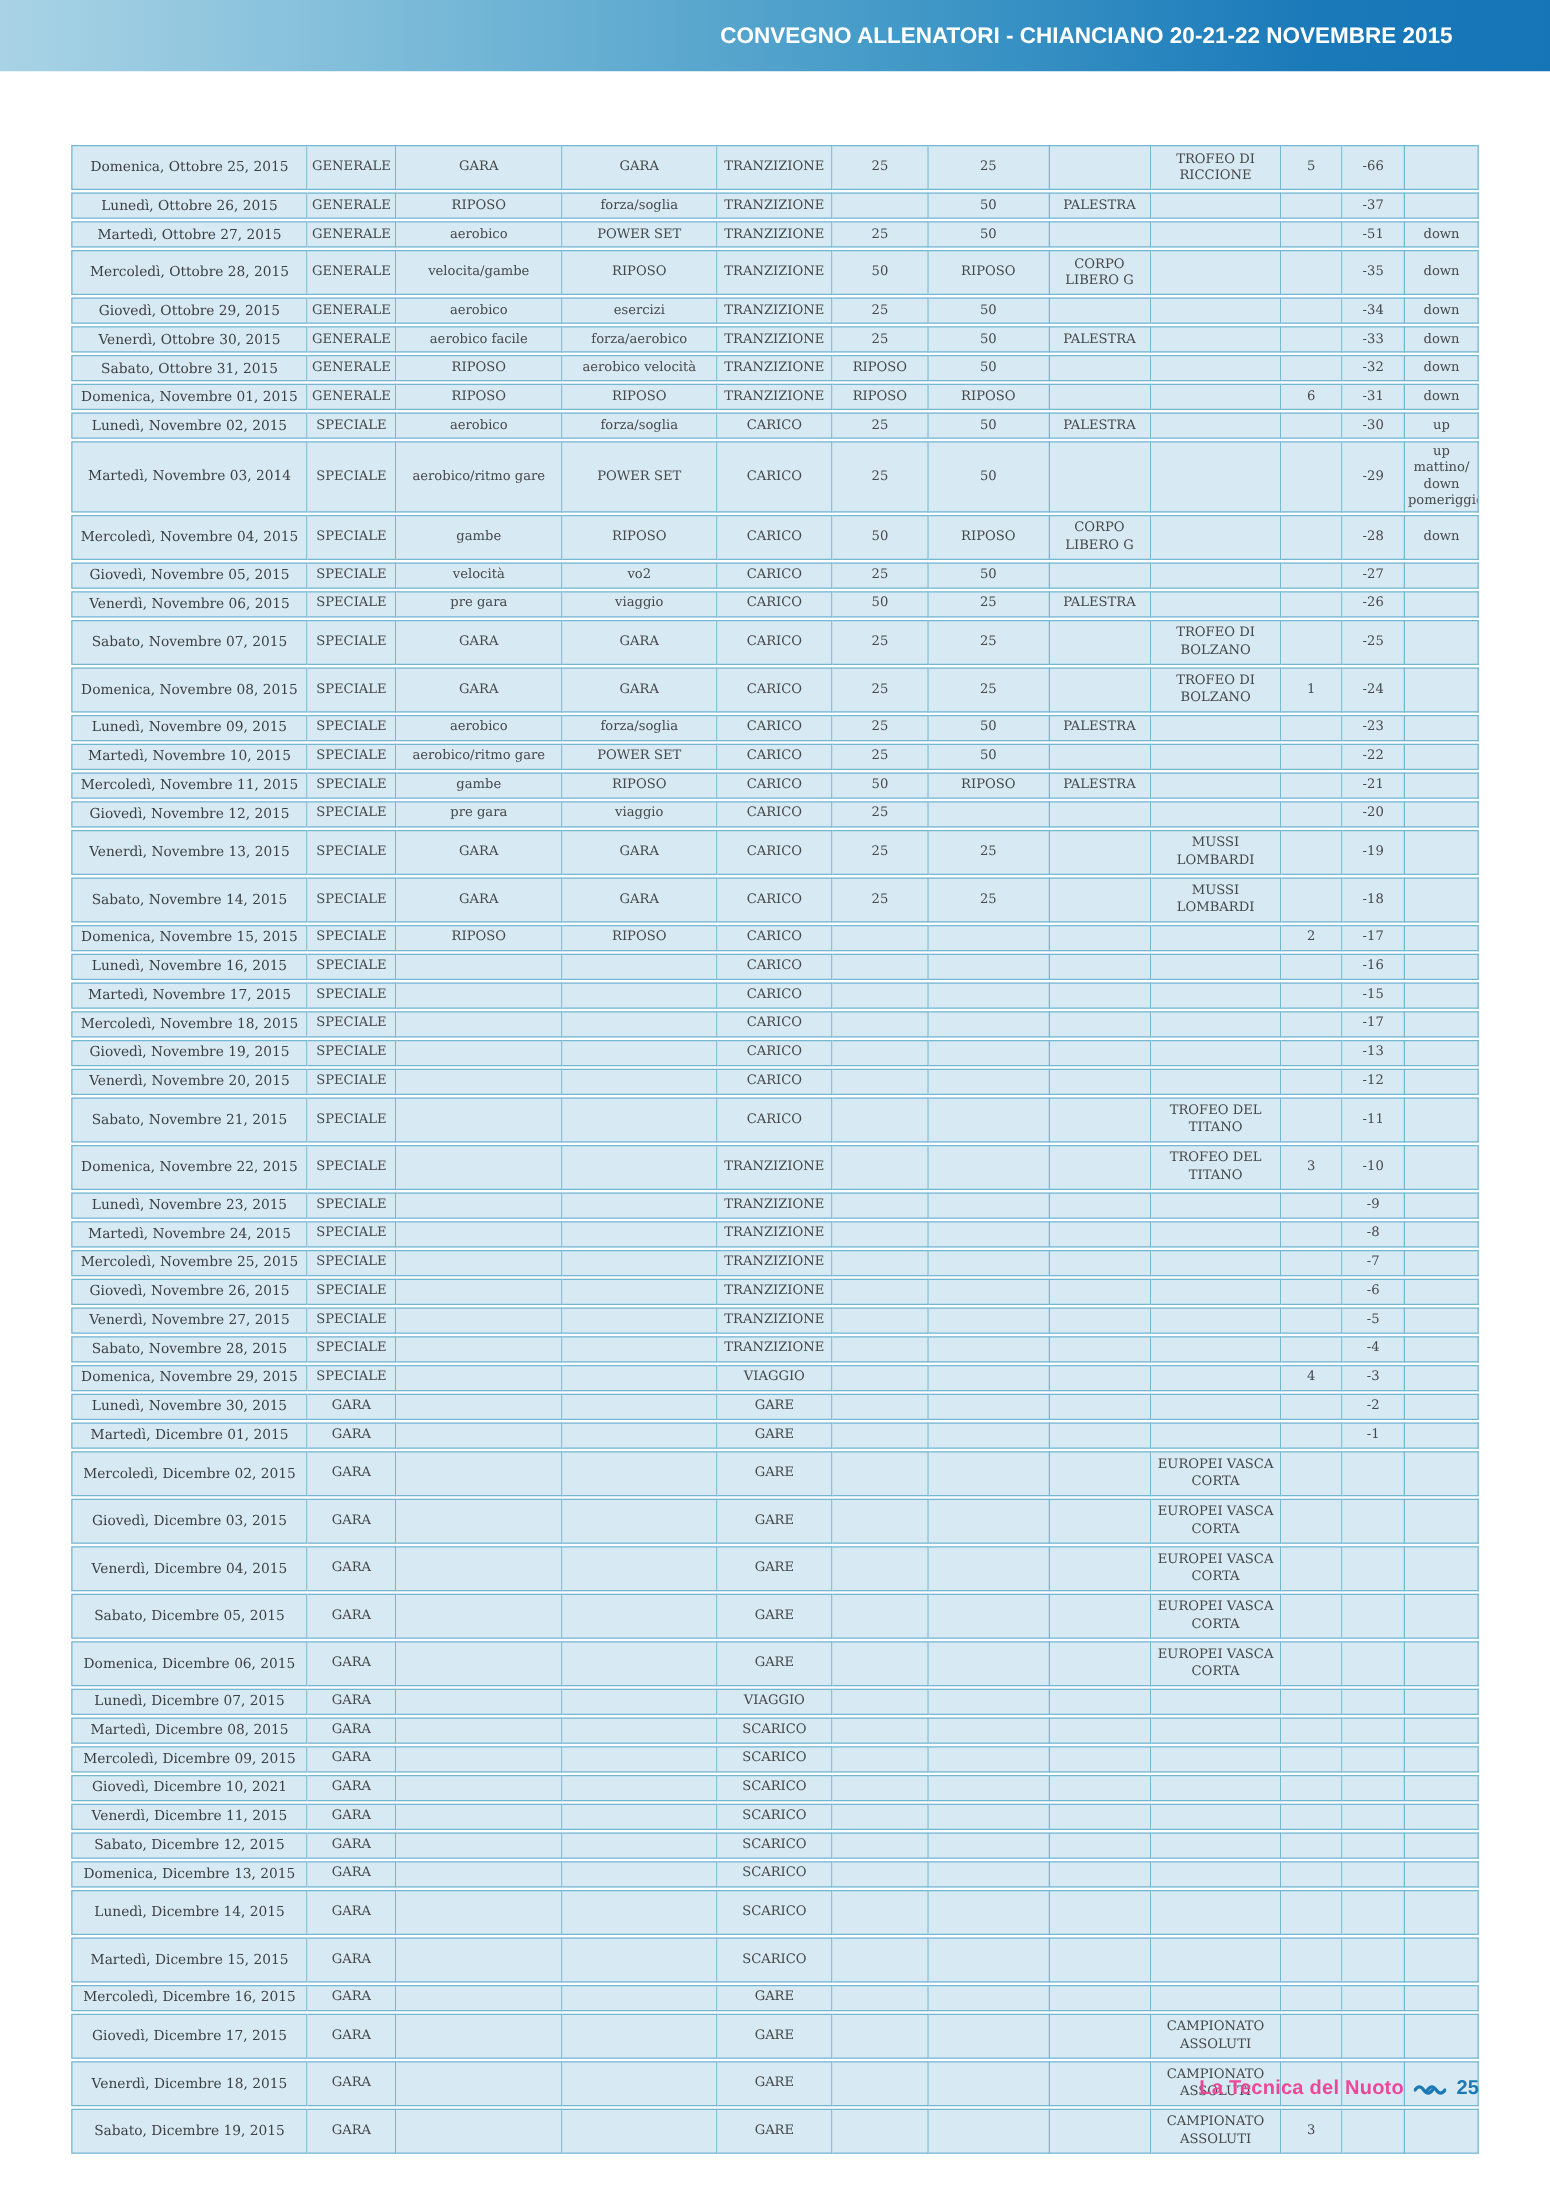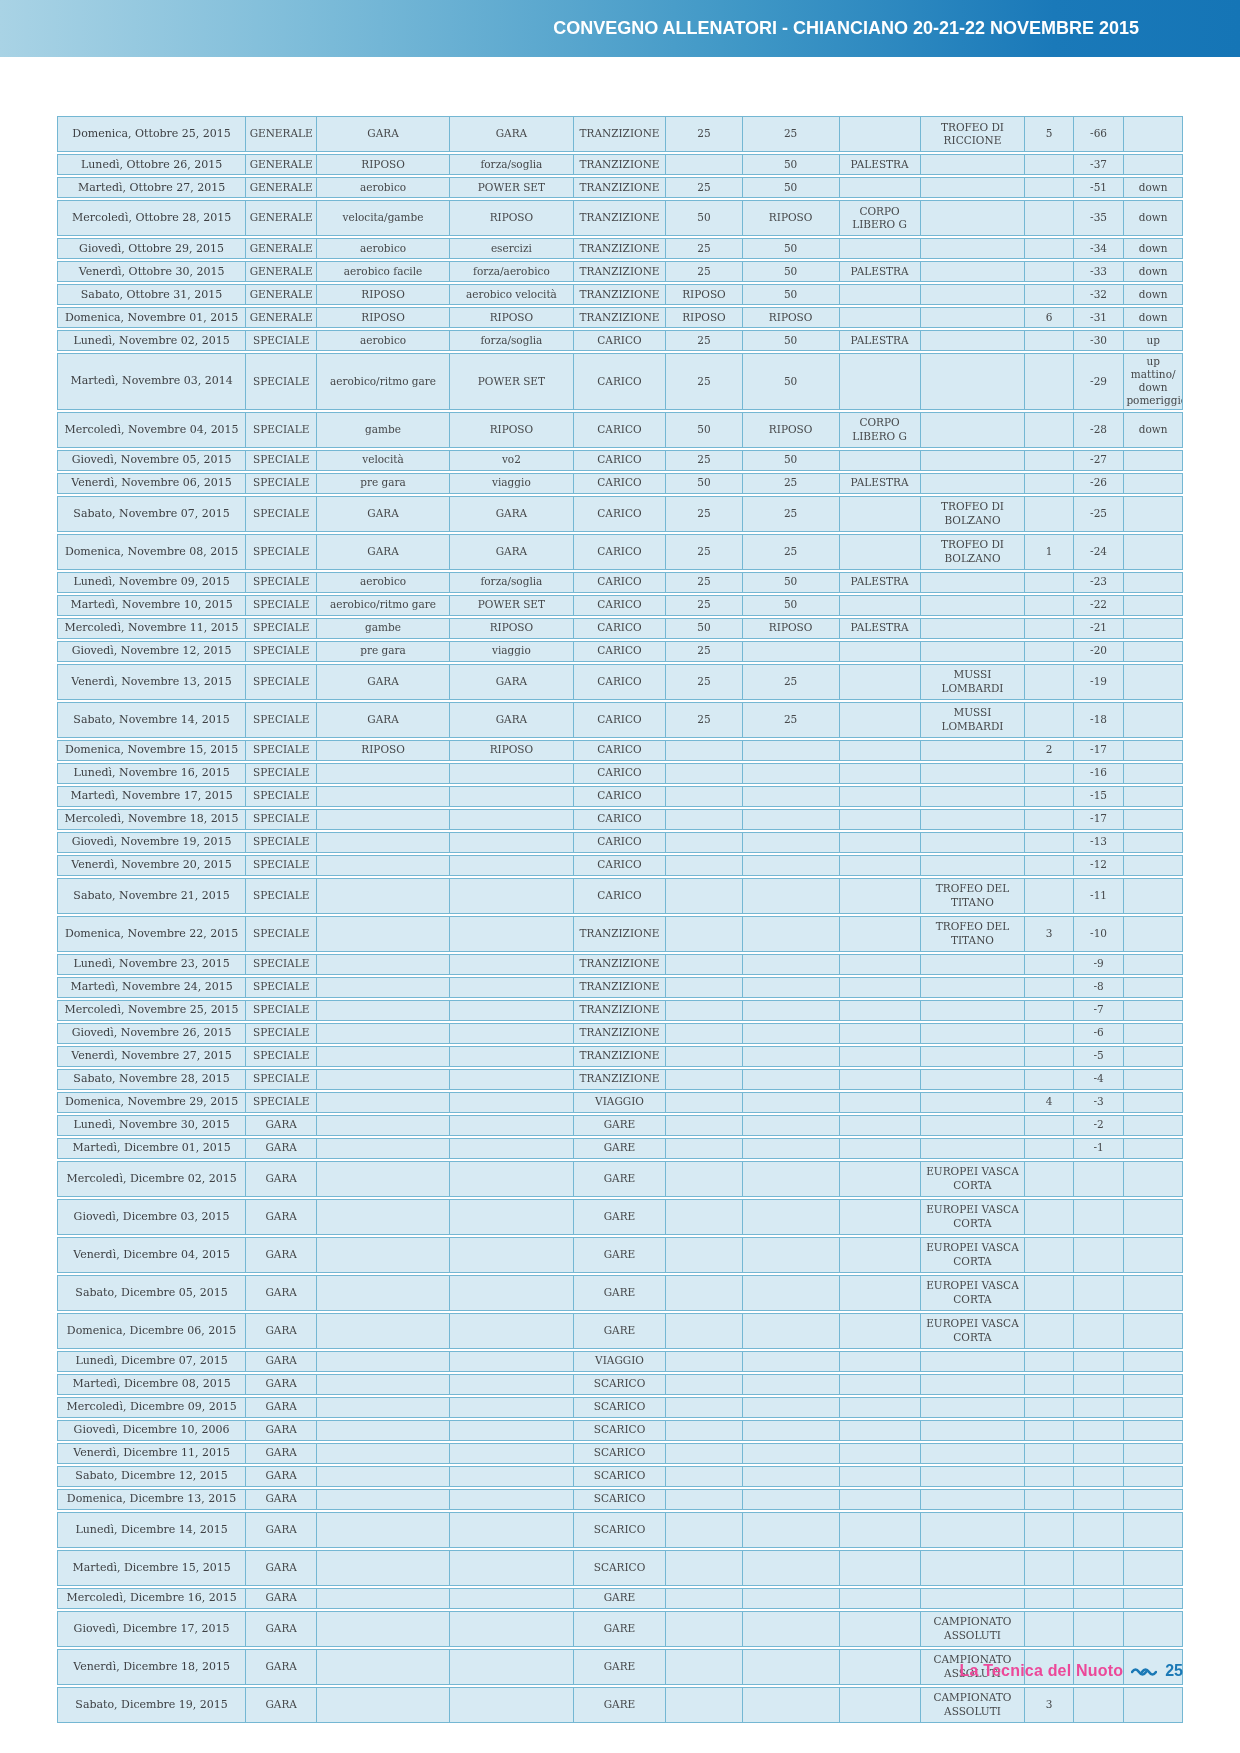--- a/index.html
+++ b/index.html
@@ -8,21 +8,21 @@
     font-family:"DejaVu Serif", serif;overflow:hidden;
   }
   
   .banner{
     position:absolute;left:0;top:0;width:1240px;height:57px;
     background:linear-gradient(to right,#a9d3e5 0%,#7dbcd9 25%,#3f97c6 60%,#1a79b9 85%,#1575b6 100%);
     display:flex;align-items:center;justify-content:flex-end;
   }
   .banner .title{
     color:#ffffff;font-family:"Liberation Sans",sans-serif;font-weight:bold;
-    font-size:18px;letter-spacing:0px;padding-right:101px;
+    font-size:18px;letter-spacing:0px;padding-right:78px;
   }
   
   .table-wrap{position:absolute;left:57px;top:114px;width:1126px;}
   table.sched{
     width:100%;table-layout:fixed;border-collapse:separate;border-spacing:0 2px;
   }
   table.sched td{
     background:#d7eaf3;
     border-top:1px solid #74b7d3;border-bottom:1px solid #74b7d3;border-right:1px solid #74b7d3;
     text-align:center;vertical-align:middle;
@@ -707,21 +707,21 @@
           <td>SCARICO</td>
           <td></td>
           <td></td>
           <td></td>
           <td></td>
           <td></td>
           <td></td>
           <td></td>
         </tr>
         <tr>
-          <td>Giovedì, Dicembre 10, 2006</td>
+          <td>Giovedì, Dicembre 10, 2021</td>
           <td>GARA</td>
           <td></td>
           <td></td>
           <td>SCARICO</td>
           <td></td>
           <td></td>
           <td></td>
           <td></td>
           <td></td>
           <td></td>

